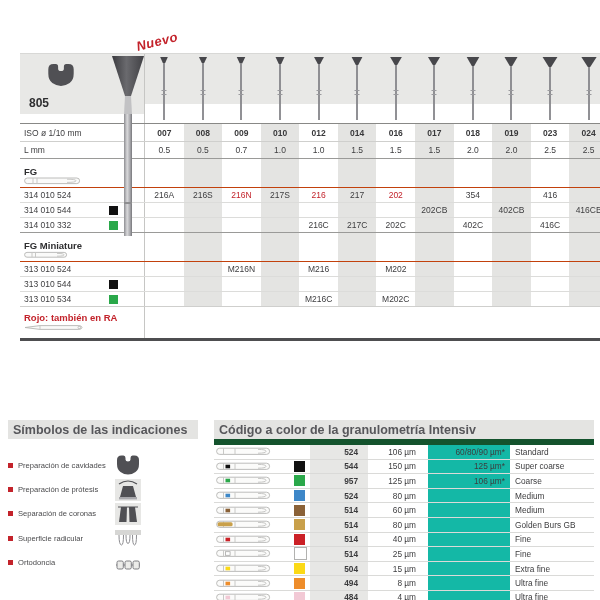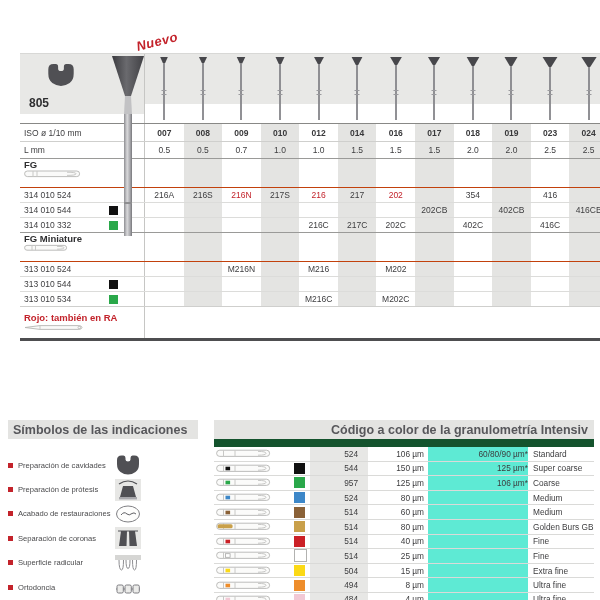--- a/index.html
+++ b/index.html
@@ -27,54 +27,54 @@
     align-items:flex-start;padding-left:0;}
   .row-header .cell{background:linear-gradient(#e8e8e6 0 50px,#ffffff 50px);
     align-items:flex-start;}
   .fig-icon{position:absolute;top:8px;left:26px;}
   .fig-num{position:absolute;left:9px;top:42px;font-size:12px;font-weight:bold;color:#2e2e30;}
   #bigbur{position:absolute;left:88px;top:0;z-index:3;pointer-events:none;}
   .row-iso{height:18px;border-top:1px solid #888886;}
   .row-iso .cell{font-weight:bold;color:#39393b;}
   .row-l{height:17px;border-top:1px solid #cfcfcd;}
   .row-sect{height:29px;border-top:1px solid #9a9a98;}
-  .row-sect .lab{flex-direction:column;align-items:flex-start;justify-content:flex-start;padding-left:4px;}
+  .row-sect .lab{flex-direction:column;align-items:flex-start;justify-content:flex-end;padding-left:4px;}
   .sect-name{font-weight:bold;font-size:9.5px;color:#2e2e30;}
   .row-val{height:15px;border-top:1px solid #dcdcda;}
   .row-val.first{border-top:1px solid #c2410c;}
   .marker{width:9px;height:9px;margin-left:auto;margin-right:26px;flex:none;}
   .row-note{height:32px;border-top:1px solid #cfcfcd;}
   .row-note .lab{flex-direction:column;align-items:flex-start;justify-content:center;border-right:1px solid #c6c6c4;}
   .note-text{color:#c3232b;font-weight:bold;font-size:9.5px;}
   
   .sec-header{background:#e4e4e2;color:#57575b;font-weight:bold;font-size:12.5px;
     padding:3px 6px 2px 5px;box-sizing:border-box;}
   #symbols{position:absolute;left:8px;top:420px;width:196px;}
   #symbols .sec-header{width:190px;}
   #sym-list{margin-top:14px;}
   .sym-item{position:relative;height:24.4px;display:flex;align-items:center;}
   .sym-bullet{width:5px;height:5px;background:#c3232b;margin-right:5px;flex:none;}
   .sym-label{font-size:7.6px;color:#4a4a4c;}
   .sym-icon{position:absolute;left:106px;top:50%;transform:translateY(-50%);width:28px;height:22px;
     display:flex;align-items:center;justify-content:center;}
   
   #grit{position:absolute;left:214px;top:420px;width:380px;}
-  #grit .sec-header{border-bottom:8px solid #14532d;text-align:right;}
+  #grit .sec-header{border-bottom:6px solid #14532d;}
   .g-row{display:flex;align-items:stretch;height:14.6px;border-bottom:1px solid #dadad8;
     font-size:8.3px;color:#3c3c3e;box-sizing:border-box;}
   .g-row:last-child{border-bottom:2px solid #9a9a98;}
   .g-icon{width:80px;flex:none;display:flex;align-items:center;padding-left:2px;box-sizing:border-box;}
   .g-sq{width:16px;flex:none;display:flex;align-items:center;}
   .g-sq .sq{width:11px;height:11px;}
   .g-code{width:58px;flex:none;background:#e7e7e5;display:flex;align-items:center;
-    justify-content:flex-end;padding-right:10px;box-sizing:border-box;}
+    justify-content:flex-end;padding-right:10px;box-sizing:border-box;font-weight:bold;}
   .g-grain{width:60px;flex:none;display:flex;align-items:center;justify-content:flex-end;
-    padding-right:4px;box-sizing:border-box;}
-  .g-extra{width:100px;flex:none;background:#5eead4;display:flex;align-items:center;
-    justify-content:flex-end;box-sizing:border-box;}
+    padding-right:12px;box-sizing:border-box;}
+  .g-extra{width:82px;flex:none;background:#14b8a6;display:flex;align-items:center;
+    justify-content:flex-end;padding-right:5px;box-sizing:border-box;}
   .g-label{flex:1;display:flex;align-items:center;padding-left:5px;box-sizing:border-box;}
 </style>
 </head>
 <body>
 
 <div id="nuevo">Nuevo</div>
 
 <div id="burtable">
 
   <div class="row row-header">
@@ -454,30 +454,20 @@
           <svg width="26" height="22" viewBox="0 0 26 22">
             <rect width="26" height="22" fill="#e7e7e5"></rect>
             <path d="M4 5 Q13 -1 22 5" fill="none" stroke="#505054" stroke-width="1.2"></path>
             <path d="M8 7 L18 7 L21 18 L5 18 Z" fill="#505054"></path>
             <rect x="4" y="18" width="18" height="2.4" fill="#a8a8ac"></rect>
           </svg>
         </div>
       </div>
       <div class="sym-item">
         <div class="sym-bullet"></div>
-        <div class="sym-label">Acabado de restauraciones</div>
-        <div class="sym-icon">
-          <svg width="26" height="20" viewBox="0 0 26 20">
-            <ellipse cx="13" cy="10" rx="11.5" ry="8" fill="#fdfdfc" stroke="#808084"></ellipse>
-            <path d="M6 11 Q9 7 12 10 Q14 12 17 9.5 Q19 8 21 10" fill="none" stroke="#606064"></path>
-          </svg>
-        </div>
-      </div>
-      <div class="sym-item">
-        <div class="sym-bullet"></div>
         <div class="sym-label">Separación de coronas</div>
         <div class="sym-icon">
           <svg width="26" height="22" viewBox="0 0 26 22">
             <rect width="26" height="22" fill="#e7e7e5"></rect>
             <path d="M6 4 L12 4 L11.5 19 L4 19 Z" fill="#505054"></path>
             <path d="M14 4 L20 4 L22 19 L14.5 19 Z" fill="#505054"></path>
             <line x1="3" y1="4" x2="23" y2="4" stroke="#505054"></line>
           </svg>
         </div>
       </div>

